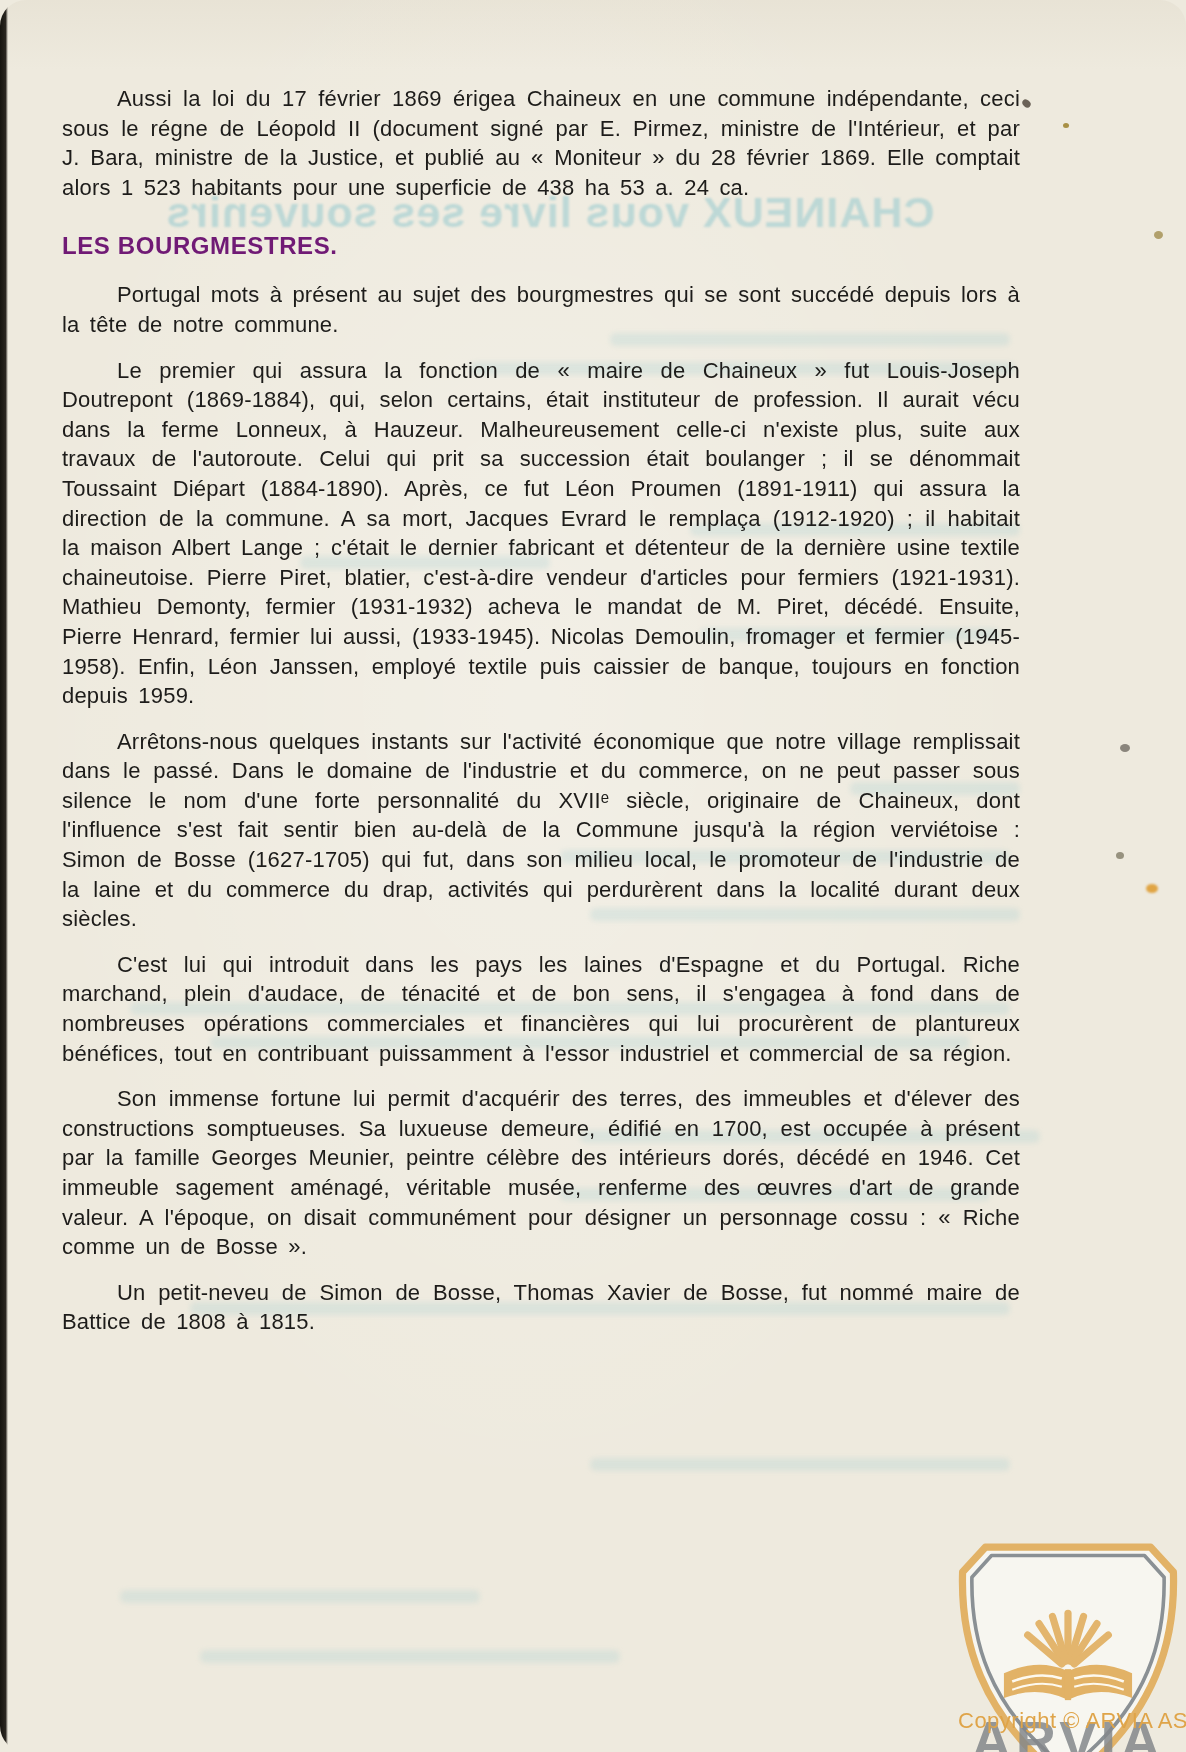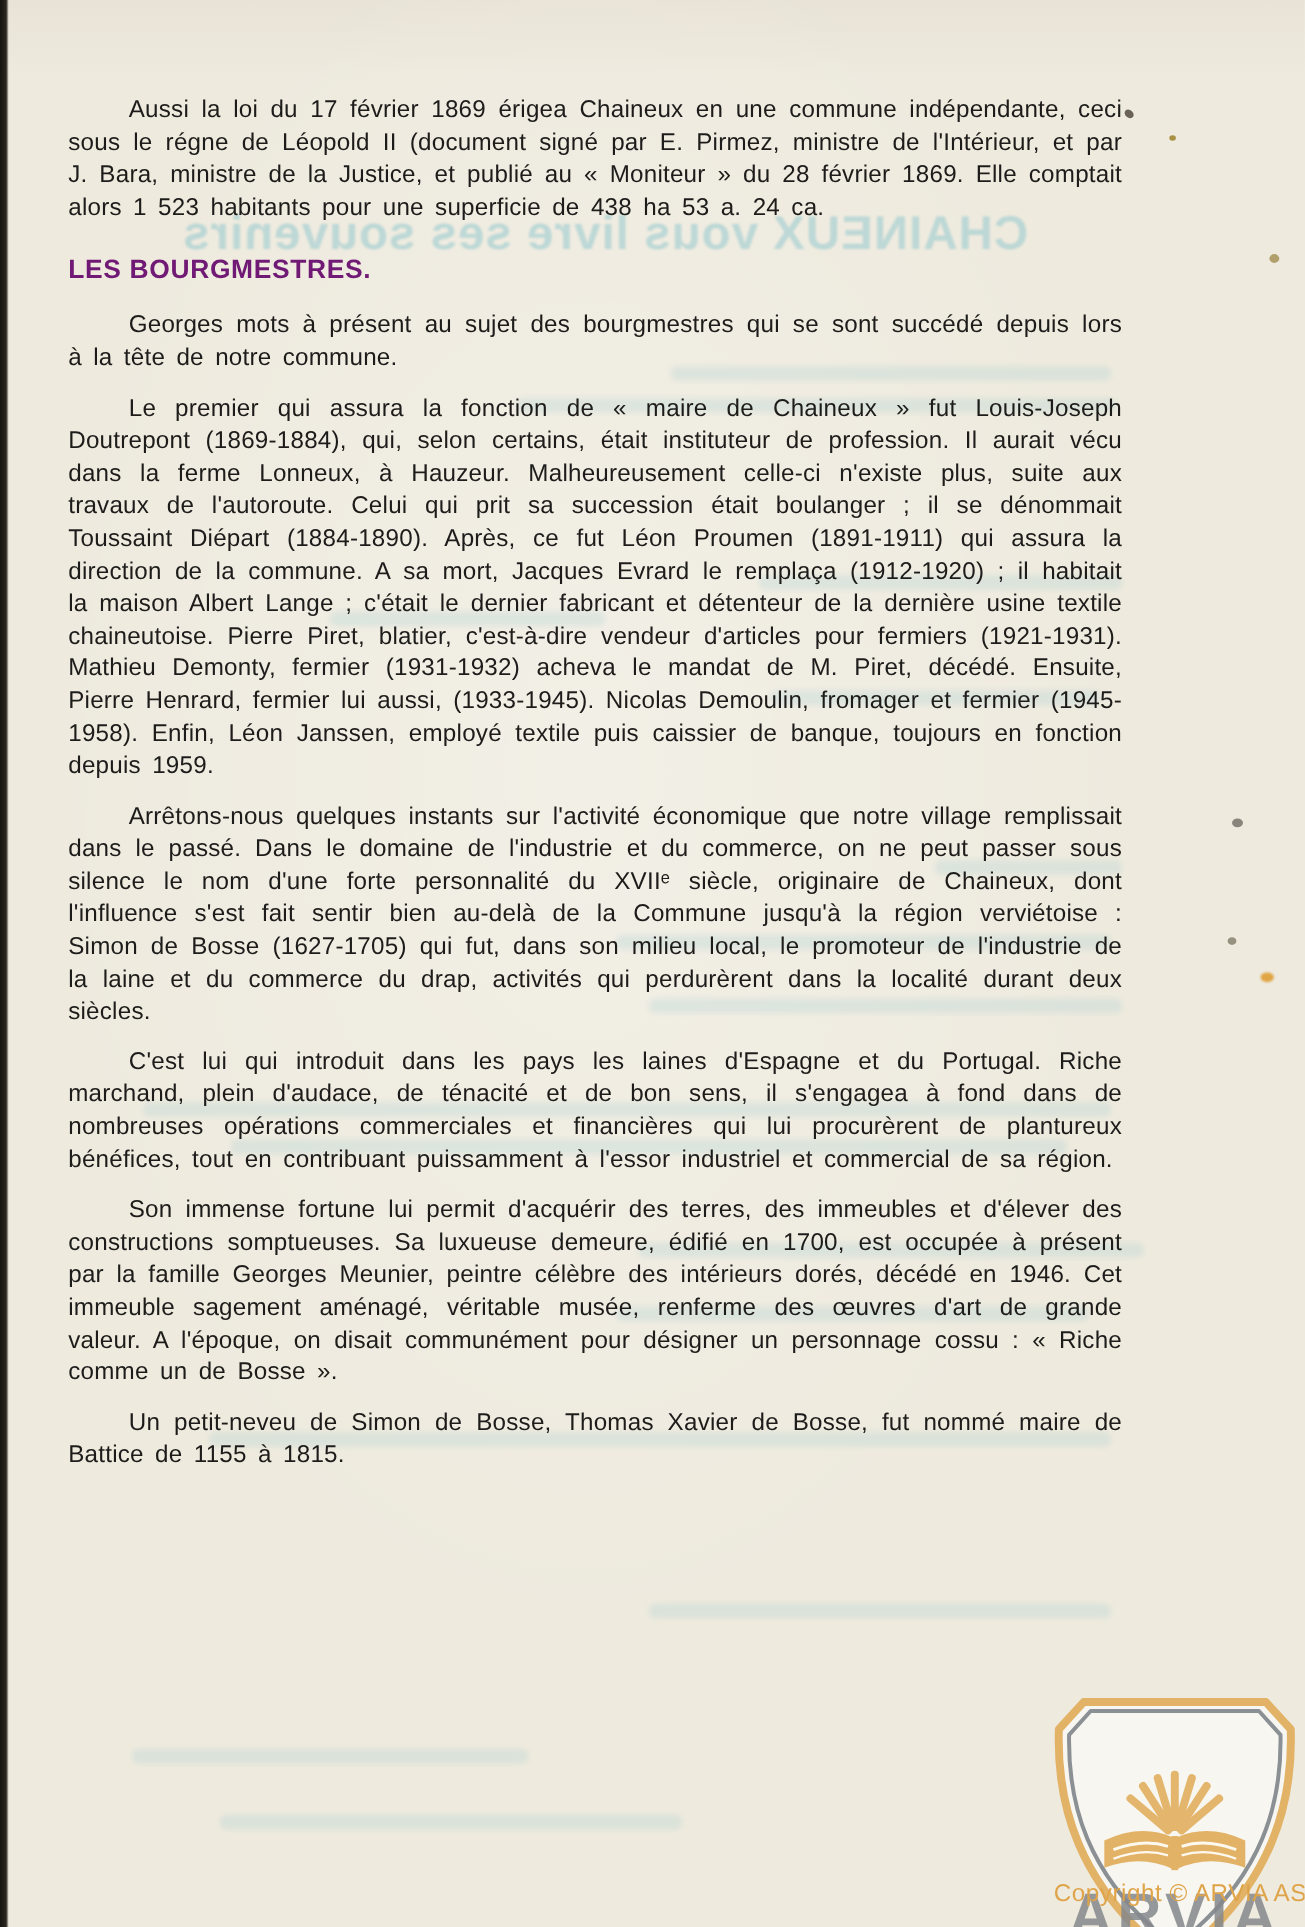--- a/index.html
+++ b/index.html
@@ -3,21 +3,21 @@
 <meta charset="utf-8">
 <style>
   html,body{margin:0;padding:0;}
   body{
     width:1186px;height:1752px;
     background:#eeeade;
     font-family:"Liberation Sans", sans-serif;
     position:relative;
     overflow:hidden;
   }
-  .page{position:relative;width:1186px;height:1752px;overflow:hidden;}
+  .page{position:relative;width:1186px;height:1752px;overflow:hidden;border-radius:26px;}
   
   .scan-edge{position:absolute;left:0;top:0;width:8px;height:1752px;
     background:linear-gradient(90deg,#16140f 0%,#2a2620 70%,rgba(42,38,32,0)100%);}
   
   .paper-shade{position:absolute;inset:0;
     background:radial-gradient(ellipse at 45% 40%, rgba(255,255,255,0.25) 0%, rgba(0,0,0,0) 55%),
                linear-gradient(180deg, rgba(214,206,188,0.25) 0%, rgba(0,0,0,0) 4%);}
   .content{position:absolute;left:62px;top:84px;width:958px;color:#1d1c1a;}
   .content p{
     font-size:22px;line-height:29.6px;margin:0 0 16px 0;
@@ -88,27 +88,27 @@
   <div class="speck" style="left:1063px;top:123px;width:6px;height:5px;background:#a89045"></div>
   <div class="speck" style="left:1154px;top:231px;width:9px;height:8px;background:#b1a06b"></div>
   <div class="speck" style="left:1120px;top:744px;width:10px;height:8px;background:#8a857c"></div>
   <div class="speck" style="left:1116px;top:852px;width:8px;height:7px;background:#97927f"></div>
   <div class="speck" style="left:1146px;top:884px;width:12px;height:9px;background:#e0a544;filter:blur(1px)"></div>
 
   <div class="content">
     <p>Aussi la loi du 17 février 1869 érigea Chaineux en une commune indépendante, ceci sous le régne de Léopold II (document signé par E. Pirmez, ministre de l'Intérieur, et par J. Bara, ministre de la Justice, et publié au « Moniteur » du 28 février 1869. Elle comptait alors 1 523 habitants pour une superficie de 438 ha 53 a. 24 ca.</p>
 
     <h2 class="first">LES BOURGMESTRES.</h2>
-    <p>Georges mots à présent au sujet des bourgmestres qui se sont succédé depuis lors à la tête de notre commune.</p>
+    <p>Portugal mots à présent au sujet des bourgmestres qui se sont succédé depuis lors à la tête de notre commune.</p>
     <p>Le premier qui assura la fonction de « maire de Chaineux » fut Louis-Joseph Doutrepont (1869-1884), qui, selon certains, était instituteur de profession. Il aurait vécu dans la ferme Lonneux, à Hauzeur. Malheureusement celle-ci n'existe plus, suite aux travaux de l'autoroute. Celui qui prit sa succession était boulanger ; il se dénommait Toussaint Diépart (1884-1890). Après, ce fut Léon Proumen (1891-1911) qui assura la direction de la commune. A sa mort, Jacques Evrard le remplaça (1912-1920) ; il habitait la maison Albert Lange ; c'était le dernier fabricant et détenteur de la dernière usine textile chaineutoise. Pierre Piret, blatier, c'est-à-dire vendeur d'articles pour fermiers (1921-1931). Mathieu Demonty, fermier (1931-1932) acheva le mandat de M. Piret, décédé. Ensuite, Pierre Henrard, fermier lui aussi, (1933-1945). Nicolas Demoulin, fromager et fermier (1945-1958). Enfin, Léon Janssen, employé textile puis caissier de banque, toujours en fonction depuis 1959.</p>
 
     <p>Arrêtons-nous quelques instants sur l'activité économique que notre village remplissait dans le passé. Dans le domaine de l'industrie et du commerce, on ne peut passer sous silence le nom d'une forte personnalité du XVIIᵉ siècle, originaire de Chaineux, dont l'influence s'est fait sentir bien au-delà de la Commune jusqu'à la région verviétoise : Simon de Bosse (1627-1705) qui fut, dans son milieu local, le promoteur de l'industrie de la laine et du commerce du drap, activités qui perdurèrent dans la localité durant deux siècles.</p>
     <p>C'est lui qui introduit dans les pays les laines d'Espagne et du Portugal. Riche marchand, plein d'audace, de ténacité et de bon sens, il s'engagea à fond dans de nombreuses opérations commerciales et financières qui lui procurèrent de plantureux bénéfices, tout en contribuant puissamment à l'essor industriel et commercial de sa région.</p>
     <p>Son immense fortune lui permit d'acquérir des terres, des immeubles et d'élever des constructions somptueuses. Sa luxueuse demeure, édifié en 1700, est occupée à présent par la famille Georges Meunier, peintre célèbre des intérieurs dorés, décédé en 1946. Cet immeuble sagement aménagé, véritable musée, renferme des œuvres d'art de grande valeur. A l'époque, on disait communément pour désigner un personnage cossu : « Riche comme un de Bosse ».</p>
-    <p>Un petit-neveu de Simon de Bosse, Thomas Xavier de Bosse, fut nommé maire de Battice de 1155 à 1815.</p>
+    <p>Un petit-neveu de Simon de Bosse, Thomas Xavier de Bosse, fut nommé maire de Battice de 1808 à 1815.</p>
   </div>
 
   <div class="watermark">
     <svg viewBox="0 0 216 240" xmlns="http://www.w3.org/2000/svg">
 
       <path d="M28 6 L188 6 L210 30 C212 92 196 168 108 234 C20 168 4 92 6 30 Z" fill="rgba(255,255,255,0.55)" stroke="#e2b266" stroke-width="7" stroke-linejoin="round"></path>
 
       <path d="M34 14 L182 14 L201 35 C202 92 188 160 108 221 C28 160 14 92 15 35 Z" fill="none" stroke="#8a9094" stroke-width="3.5" stroke-linejoin="round"></path>
 
       <g stroke="#e2b266" stroke-width="7" stroke-linecap="round" opacity="0.95">

